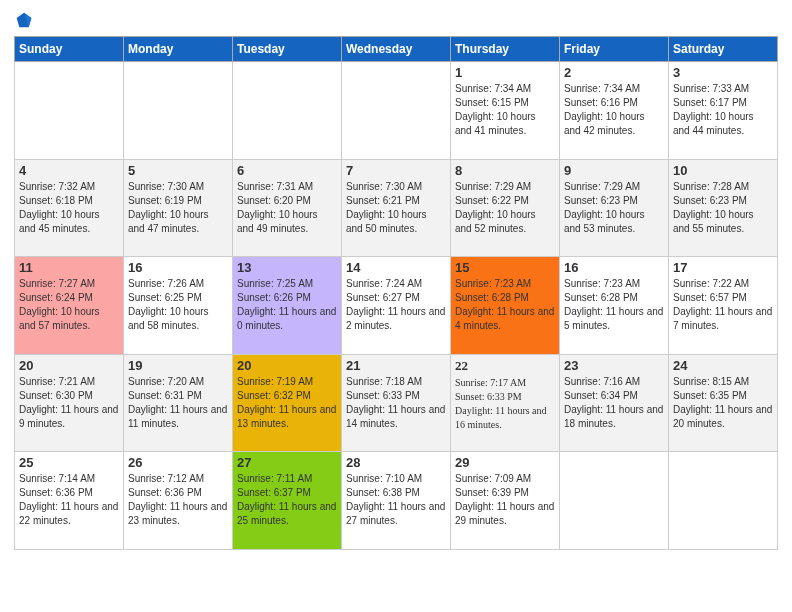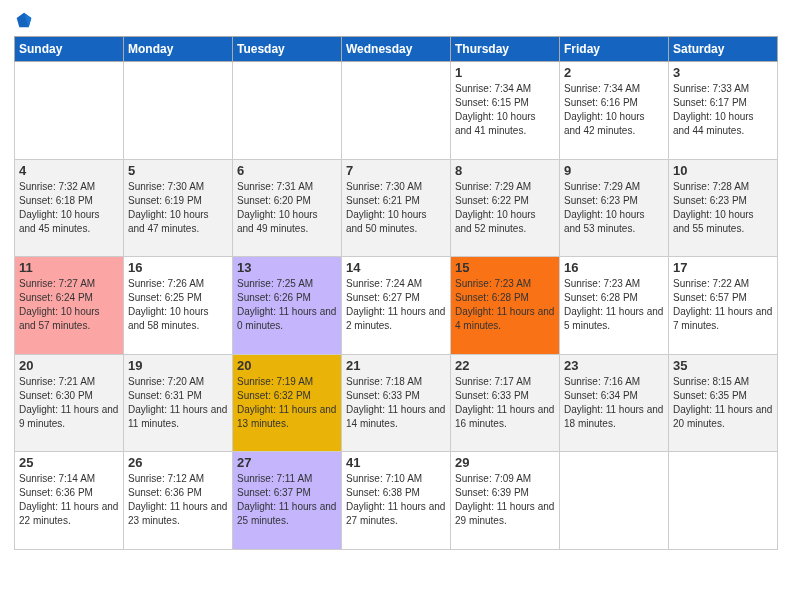--- a/index.html
+++ b/index.html
@@ -278,36 +278,36 @@
 Daylight: 11 hours
 and 13 minutes.</div>
           </td>
           <td style="background: rgb(242, 242, 242);">
             <div class="day-number">21</div>
             <div class="day-detail">Sunrise: 7:18 AM
 Sunset: 6:33 PM
 Daylight: 11 hours
 and 14 minutes.</div>
           </td>
-          <td style="background: rgb(242, 242, 242);">
+          <td style="background: rgb(242, 242, 242); font-family: Liberation Serif, serif;">
             <div class="day-number">22</div>
             <div class="day-detail">Sunrise: 7:17 AM
 Sunset: 6:33 PM
 Daylight: 11 hours
 and 16 minutes.</div>
           </td>
           <td style="background: rgb(242, 242, 242);">
             <div class="day-number">23</div>
             <div class="day-detail">Sunrise: 7:16 AM
 Sunset: 6:34 PM
 Daylight: 11 hours
 and 18 minutes.</div>
           </td>
           <td style="background: rgb(242, 242, 242);">
-            <div class="day-number">35</div>
+            <div class="day-number">24</div>
             <div class="day-detail">Sunrise: 8:15 AM
 Sunset: 6:35 PM
 Daylight: 11 hours
 and 20 minutes.</div>
           </td>
         </tr>
         <tr>
           <td style="background: rgb(255, 255, 255);">
             <div class="day-number">25</div>
             <div class="day-detail">Sunrise: 7:14 AM
@@ -315,29 +315,29 @@
 Daylight: 11 hours
 and 22 minutes.</div>
           </td>
           <td style="background: rgb(255, 255, 255);">
             <div class="day-number">26</div>
             <div class="day-detail">Sunrise: 7:12 AM
 Sunset: 6:36 PM
 Daylight: 11 hours
 and 23 minutes.</div>
           </td>
-          <td style="background: #c4b5fd;">
+          <td style="background: #84cc16;">
             <div class="day-number">27</div>
             <div class="day-detail">Sunrise: 7:11 AM
 Sunset: 6:37 PM
 Daylight: 11 hours
 and 25 minutes.</div>
           </td>
           <td style="background: rgb(255, 255, 255);">
-            <div class="day-number">41</div>
+            <div class="day-number">28</div>
             <div class="day-detail">Sunrise: 7:10 AM
 Sunset: 6:38 PM
 Daylight: 11 hours
 and 27 minutes.</div>
           </td>
           <td style="background: rgb(255, 255, 255);">
             <div class="day-number">29</div>
             <div class="day-detail">Sunrise: 7:09 AM
 Sunset: 6:39 PM
 Daylight: 11 hours

